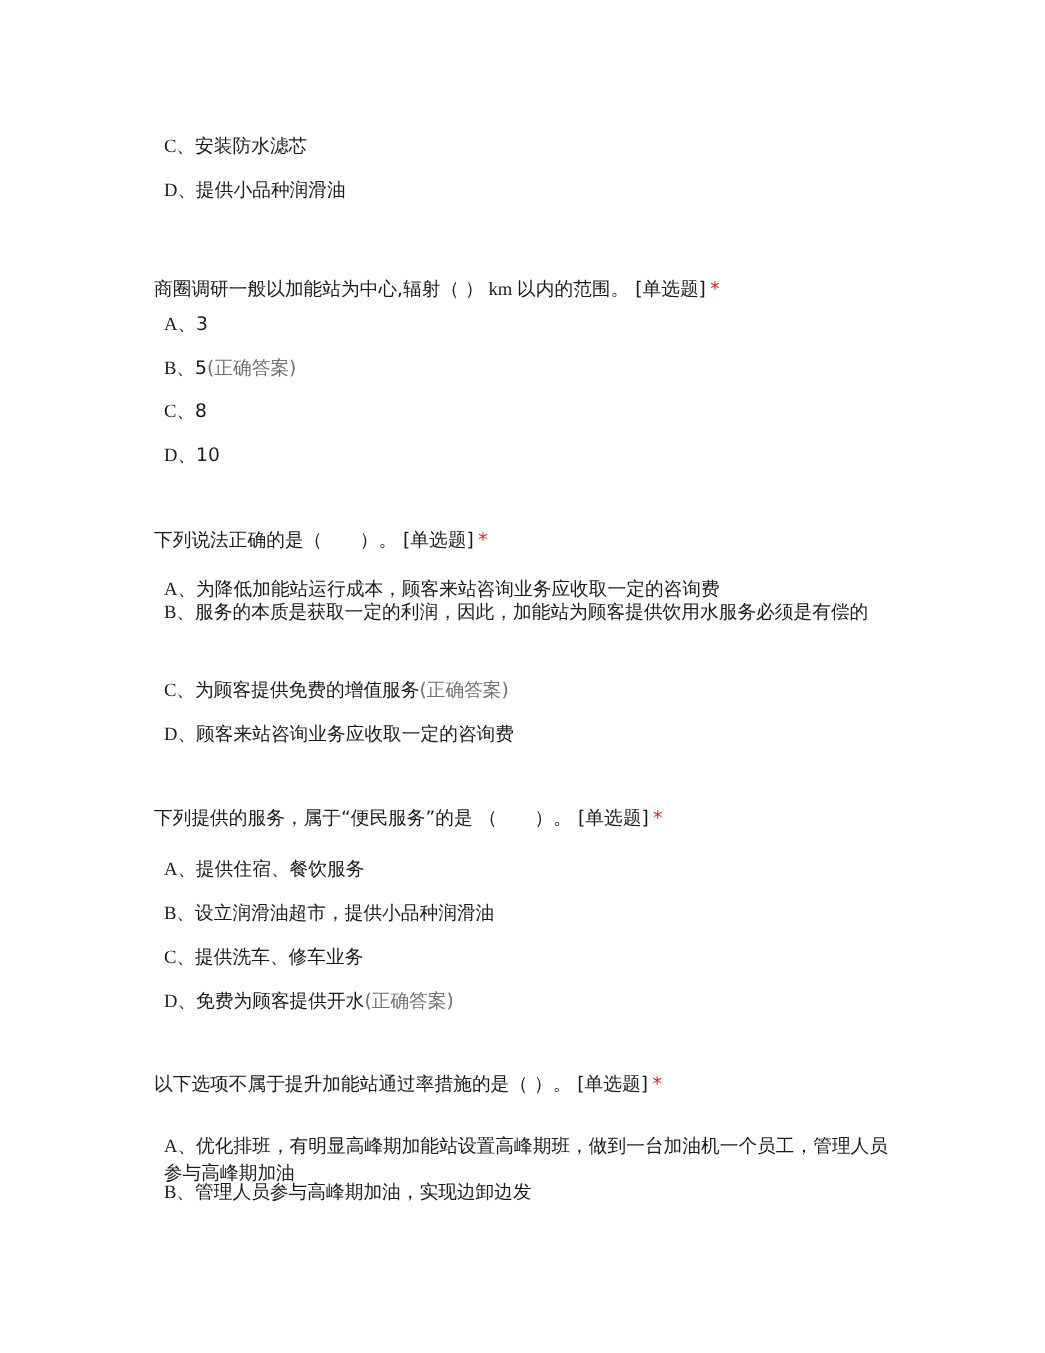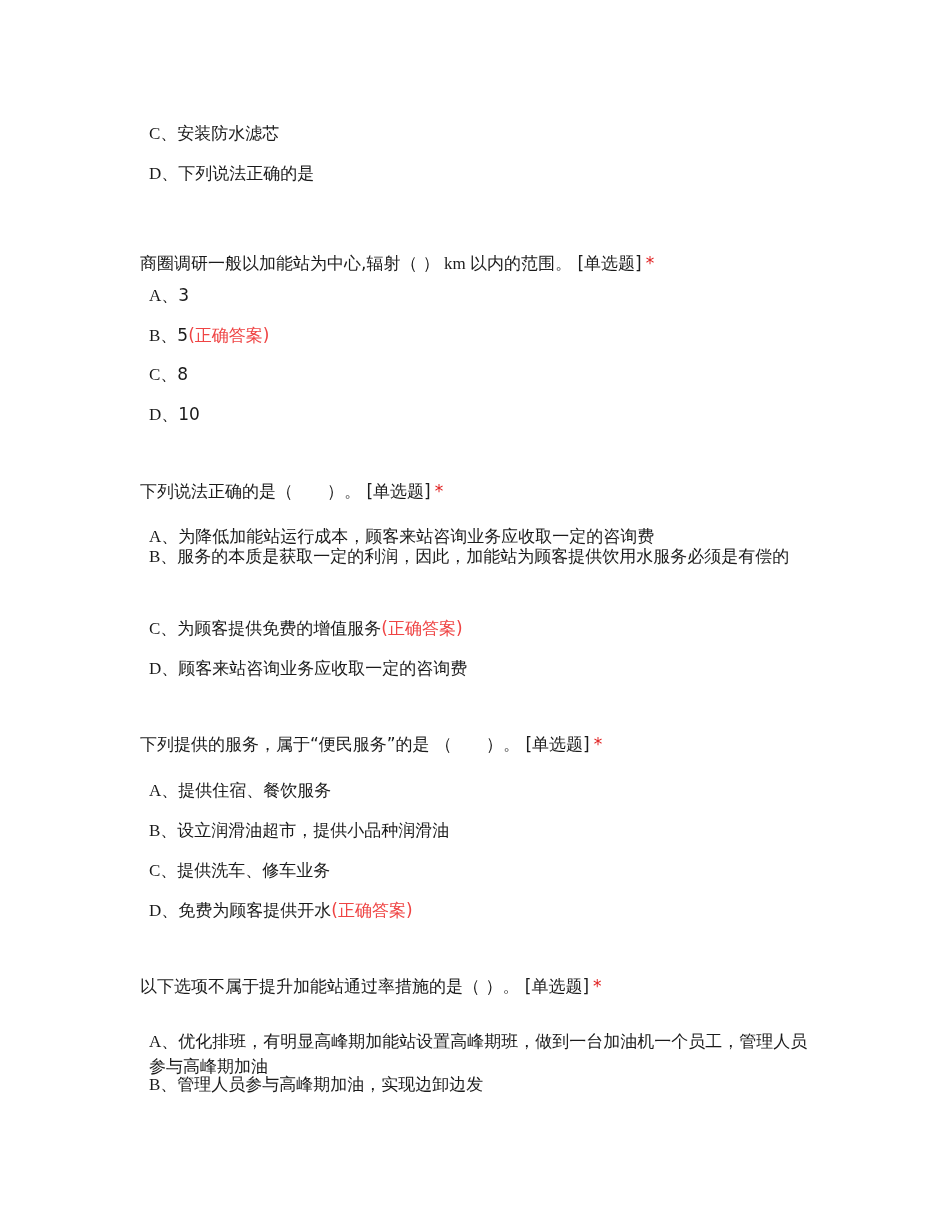--- a/index.html
+++ b/index.html
@@ -46,33 +46,33 @@
       font-size: 17px;
     }
     .tag {
       color: #1a1a1a;
     }
     .req {
       color: #e02020;
       margin-left: 4px;
     }
     .correct {
-      color: #ef4444;
+      color: #737373;
     }
   </style>
 </head>
 <body>
 
 <div class="page">
 
   <div class="line" style="top:121px;">
     <span class="latin">C、</span><span>安装防水滤芯</span>
   </div>
   <div class="line" style="top:161px;">
-    <span class="latin">D、</span><span>下列说法正确的是</span>
+    <span class="latin">D、</span><span>提供小品种润滑油</span>
   </div>
 
   <div class="qtitle" style="top:251px;">
     <span>商圈调研一般以加能站为中心,辐射（ ）</span><span class="latin"> km </span><span>以内的范围。</span>
     <span class="tag">[单选题]</span><span class="req">*</span>
   </div>
   <div class="line" style="top:283px;">
     <span class="latin">A、</span><span>3</span>
   </div>
   <div class="line" style="top:323px;">

